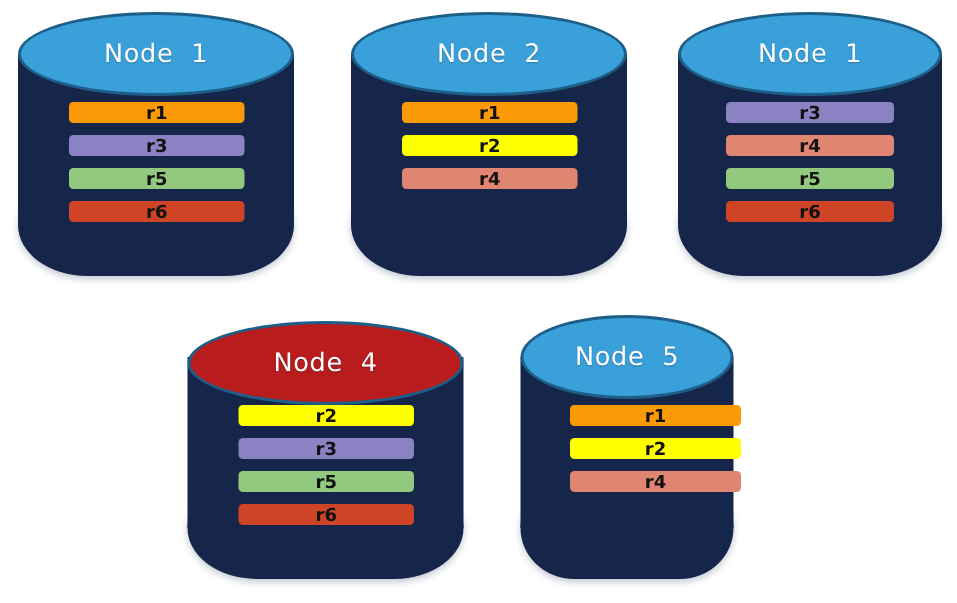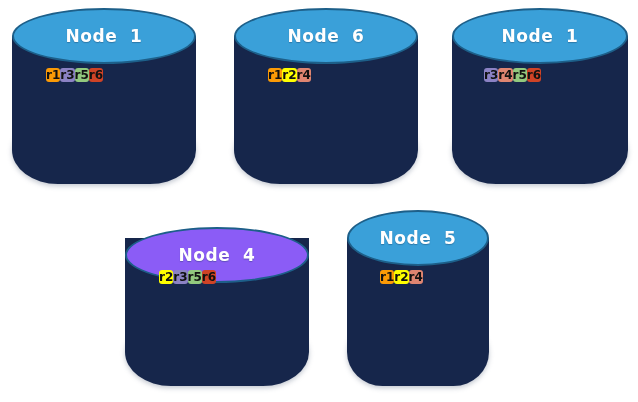--- a/index.html
+++ b/index.html
@@ -49,31 +49,31 @@
     background: #3aa0d9;
     border-radius: 50%;
     border: 2px solid #1d5f89;
     box-sizing: border-box;
     display: flex;
     align-items: center;
     justify-content: center;
   }
   .cyl-top-label {
     color: #ffffff;
-    font-weight: bold;
+    font-weight: normal;
     font-size: 17px;
     letter-spacing: 0.5px;
     white-space: pre;
     text-shadow: 0 1px 1px rgba(20,50,80,0.35);
   }
 
   .replicas {
     position: absolute;
     display: flex;
-    flex-direction: row;
+    flex-direction: column;
   }
   .replica {
     height: 14px;
     border-radius: 3px;
     display: flex;
     align-items: center;
     justify-content: center;
     margin-bottom: 8px;
     box-sizing: border-box;
   }
@@ -106,21 +106,21 @@
         </div>
         <div class="replica" style="background: rgb(207, 67, 38);">
           <span class="replica-label">r6</span>
         </div>
       </div>
     </div>
     <div class="node" style="left: 234px; top: 8px; width: 184px; height: 176px;">
       <div class="cyl-bottom" style="top: 108px; height: 68px; background: rgb(22, 38, 75);"></div>
       <div class="cyl-body" style="top: 28px; height: 114px; background: rgb(22, 38, 75);"></div>
       <div class="cyl-top" style="top: 0px; height: 56px; background: rgb(58, 160, 217); border-color: rgb(29, 95, 137);">
-        <div class="cyl-top-label" style="color: rgb(255, 255, 255);">Node  6</div>
+        <div class="cyl-top-label" style="color: rgb(255, 255, 255);">Node  2</div>
       </div>
       <div class="replicas" style="left: 34px; width: 117px; top: 60px;">
         <div class="replica" style="background: rgb(251, 154, 6);">
           <span class="replica-label">r1</span>
         </div>
         <div class="replica" style="background: rgb(255, 255, 0);">
           <span class="replica-label">r2</span>
         </div>
         <div class="replica" style="background: rgb(223, 133, 113);">
           <span class="replica-label">r4</span>
@@ -144,21 +144,21 @@
           <span class="replica-label">r5</span>
         </div>
         <div class="replica" style="background: rgb(207, 67, 38);">
           <span class="replica-label">r6</span>
         </div>
       </div>
     </div>
     <div class="node" style="left: 125px; top: 210px; width: 184px; height: 176px;">
       <div class="cyl-bottom" style="top: 108px; height: 68px; background: rgb(22, 38, 75);"></div>
       <div class="cyl-body" style="top: 28px; height: 114px; background: rgb(22, 38, 75);"></div>
-      <div class="cyl-top" style="top: 17px; height: 56px; background: #8b5cf6; border-color: rgb(29, 95, 137);">
+      <div class="cyl-top" style="top: 4px; height: 56px; background: #b91c1c; border-color: rgb(29, 95, 137);">
         <div class="cyl-top-label" style="color: rgb(255, 255, 255);">Node  4</div>
       </div>
       <div class="replicas" style="left: 34px; width: 117px; top: 60px;">
         <div class="replica" style="background: rgb(255, 255, 0);">
           <span class="replica-label">r2</span>
         </div>
         <div class="replica" style="background: rgb(139, 130, 196);">
           <span class="replica-label">r3</span>
         </div>
         <div class="replica" style="background: rgb(146, 201, 126);">

